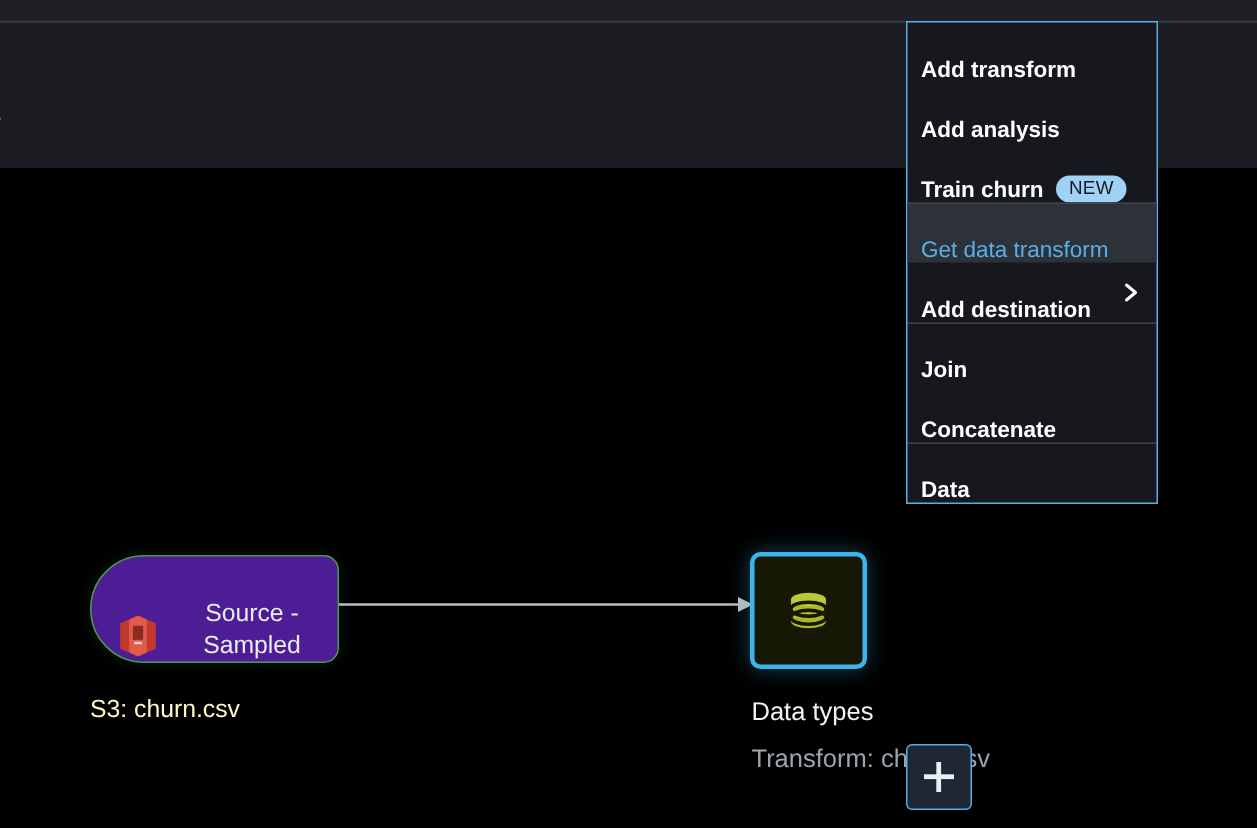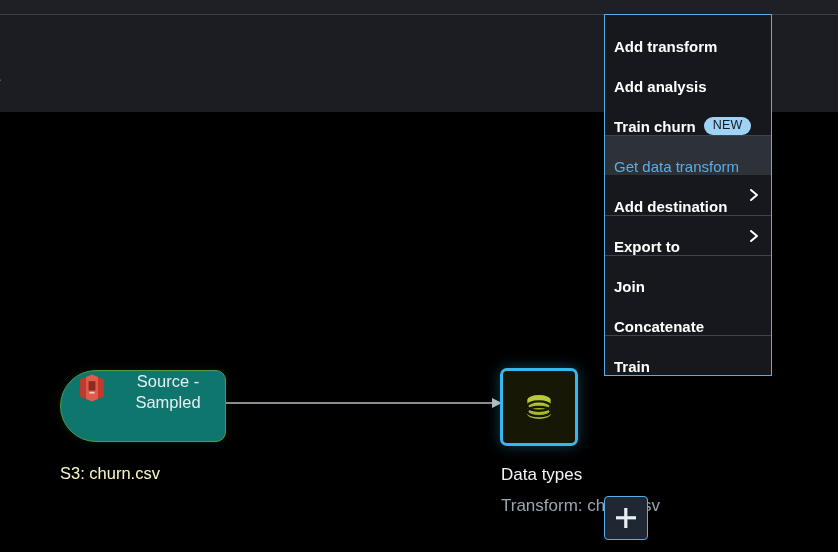--- a/index.html
+++ b/index.html
@@ -68,26 +68,26 @@
     background: #000000;
   }
 
   
   .source-node {
     position: absolute;
     left: 60px;
     top: 258px;
     width: 166px;
     height: 72px;
-    background: #0f766e;
+    background: #4c1d95;
     border: 1.6px solid #4f9a4f;
     border-radius: 36px 10px 10px 36px;
     box-sizing: border-box;
     display: flex;
-    align-items: flex-start;
+    align-items: flex-end;
     padding-left: 14px;
     box-shadow: 0 0 10px rgba(60,140,60,0.18);
   }
   .s3-icon {
     width: 34px;
     height: 34px;
     flex: 0 0 34px;
     margin-right: 8px;
     display: block;
   }
@@ -303,29 +303,23 @@
       <div class="menu-item divider-top selected">
         <span class="label">Get data transform</span>
       </div>
       <div class="menu-item">
         <span class="label">Add destination</span>
         <svg class="chevron" viewBox="0 0 12 14">
           <polyline points="3,2 9,7 3,12" fill="none" stroke="#ffffff" stroke-width="2" stroke-linecap="round" stroke-linejoin="round"></polyline>
         </svg>
       </div>
       <div class="menu-item divider-top">
-        <span class="label">Export to</span>
-        <svg class="chevron" viewBox="0 0 12 14">
-          <polyline points="3,2 9,7 3,12" fill="none" stroke="#ffffff" stroke-width="2" stroke-linecap="round" stroke-linejoin="round"></polyline>
-        </svg>
+        <span class="label">Join</span>
+      </div>
+      <div class="menu-item">
+        <span class="label">Concatenate</span>
       </div>
       <div class="menu-item divider-top">
-        <span class="label">Join</span>
-      </div>
-      <div class="menu-item">
-        <span class="label">Concatenate</span>
-      </div>
-      <div class="menu-item divider-top">
-        <span class="label">Train</span>
+        <span class="label">Data</span>
       </div>
     </div>
 
 </div>
 
 </body></html>

